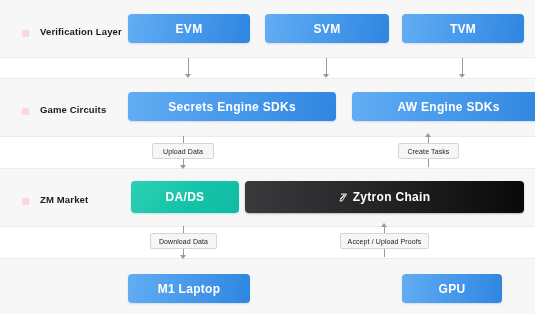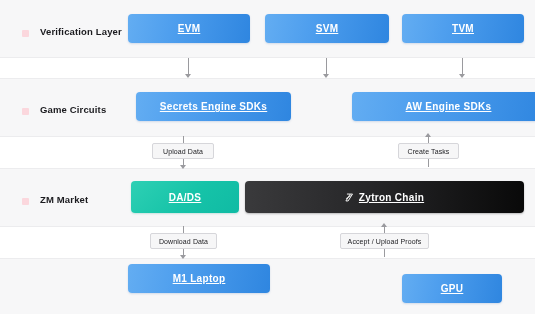--- a/index.html
+++ b/index.html
@@ -60,26 +60,25 @@
   .node {
     position: absolute;
     display: flex;
     align-items: center;
     justify-content: center;
     border-radius: 4px;
     height: 29px;
     box-sizing: border-box;
   }
   .node .node-label {
-    font-size: 10px;
+    font-size: 12px;
     font-weight: bold;
     color: #ffffff;
     letter-spacing: .3px;
     white-space: nowrap;
-    text-decoration: underline;
   }
   .node.blue {
     background: linear-gradient(100deg, #63adf2 0%, #4f9fee 35%, #2f86e0 100%);
     box-shadow: 0 1px 2px rgba(40,90,160,.18);
   }
   .node.teal {
     background: linear-gradient(135deg, #2ed0b4 0%, #16c3a8 55%, #10bba4 100%);
     box-shadow: 0 1px 2px rgba(20,140,120,.20);
   }
   .node.dark {
@@ -163,21 +162,21 @@
   <div class="arrow down" style="left:323px; top:74px;"></div>
 
   <div class="conn" style="left:462px; top:58px; height:17px;"></div>
   <div class="arrow down" style="left:459px; top:74px;"></div>
 
   <div class="row-label" style="top:99px;">
     <span class="bullet"></span>
     <span class="txt">Game Circuits</span>
   </div>
 
-  <div class="node blue" style="left:136px; top:92px; width:155px;">
+  <div class="node blue" style="left:128px; top:92px; width:208px;">
     <span class="node-label">Secrets Engine SDKs</span>
   </div>
   <div class="node blue" style="left:331px; top:92px; width:193px;margin-left:21px;">
     <span class="node-label">AW Engine SDKs</span>
   </div>
 
   <div class="conn" style="left:183px; top:136px; height:8px;"></div>
   <div class="conn-label" style="left:152px; top:143px; width:62px;">
     <span class="txt">Upload Data</span>
   </div>
@@ -218,20 +217,20 @@
   <div class="arrow down" style="left:180px; top:255px;"></div>
 
   <div class="conn" style="left:384px; top:226px; height:7px;"></div>
   <div class="arrow up" style="left:381px; top:223px;"></div>
   <div class="conn-label" style="left:340px; top:233px; width:89px;">
     <span class="txt">Accept / Upload Proofs</span>
   </div>
   <div class="conn" style="left:384px; top:249px; height:8px;"></div>
 
 
-  <div class="node blue" style="left:128px; top:264px; width:142px;">
+  <div class="node blue" style="left:128px; top:274px; width:122px;">
     <span class="node-label">M1 Laptop</span>
   </div>
   <div class="node blue" style="left:402px; top:274px; width:100px;">
     <span class="node-label">GPU</span>
   </div>
 
 </div>
 
 </body></html>

